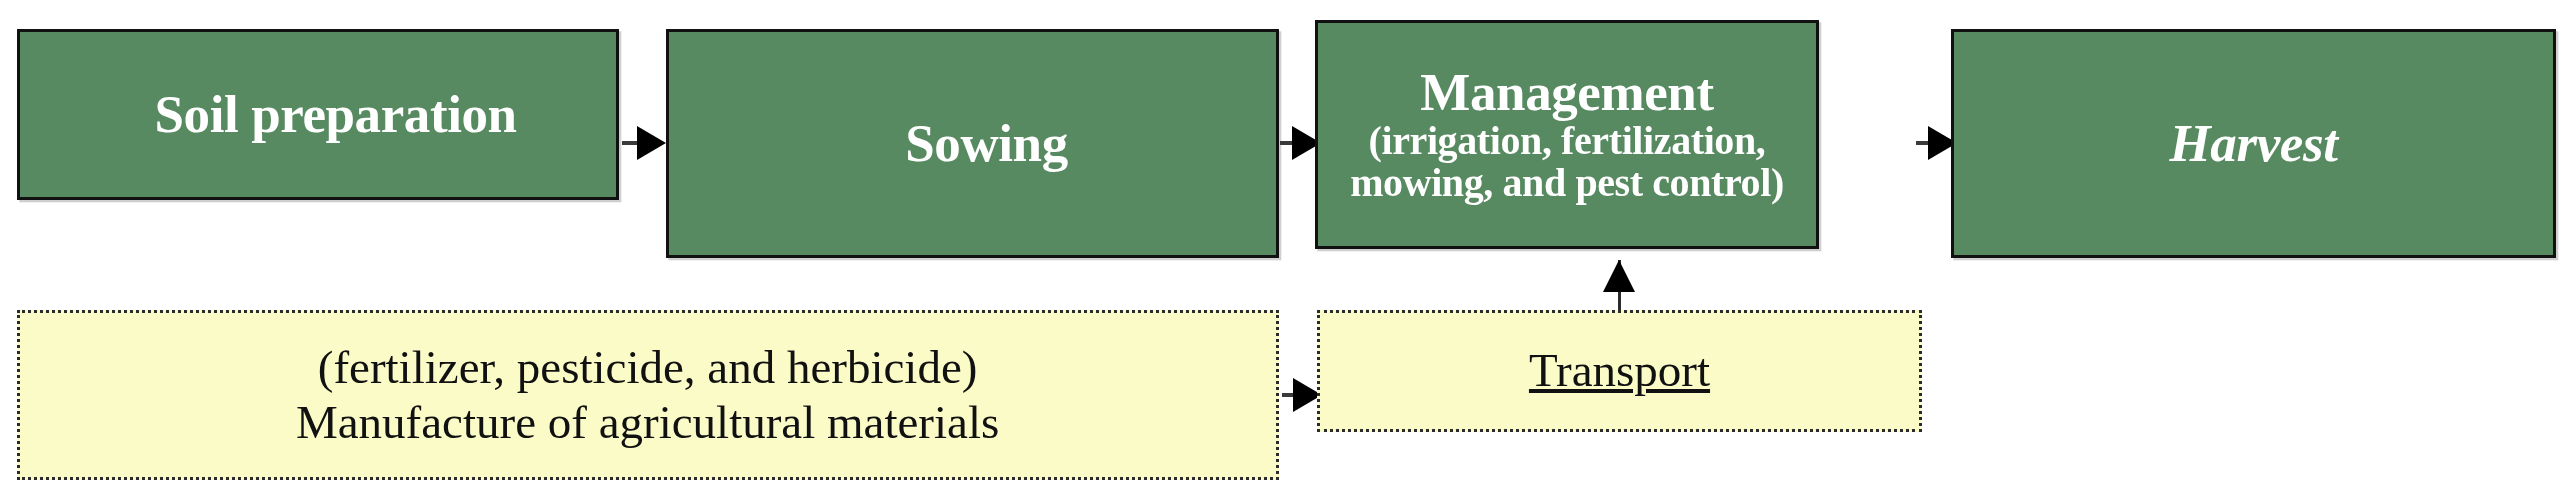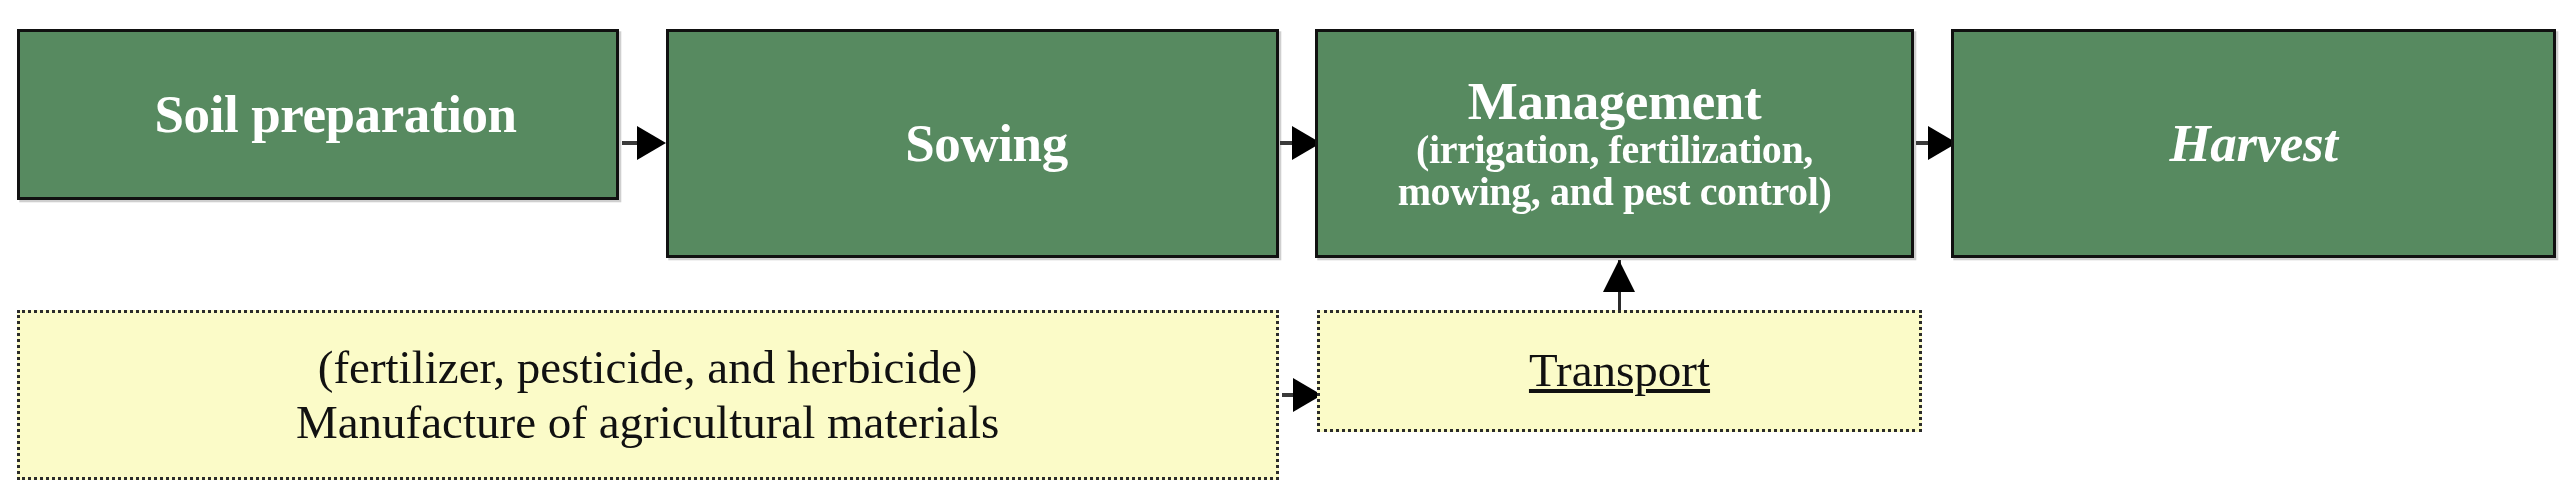--- a/index.html
+++ b/index.html
@@ -128,21 +128,21 @@
 
   <div class="pbox" style="left:666px; top:29px; width:613px; height:229px;padding-left:28px;">
     <div class="ltitle">Sowing</div>
   </div>
 
   <div class="arrow-h" style="left:1280px; top:143px; width:36px;">
     <div class="shaft" style="width:16.6px;"></div>
     <div class="head" style="left:12px;"></div>
   </div>
 
-  <div class="pbox" style="left:1315px; top:29px; width:599px; height:229px;">
+  <div class="pbox" style="left:1315px; top:20px; width:504px; height:229px;">
     <div class="ltitle">Management</div>
     <div class="lsub">(irrigation, fertilization,</div>
     <div class="lsub">mowing, and pest control)</div>
   </div>
 
   <div class="arrow-h" style="left:1916px; top:143px; width:36px;">
     <div class="shaft" style="width:16.6px;"></div>
     <div class="head" style="left:12px;"></div>
   </div>
 

